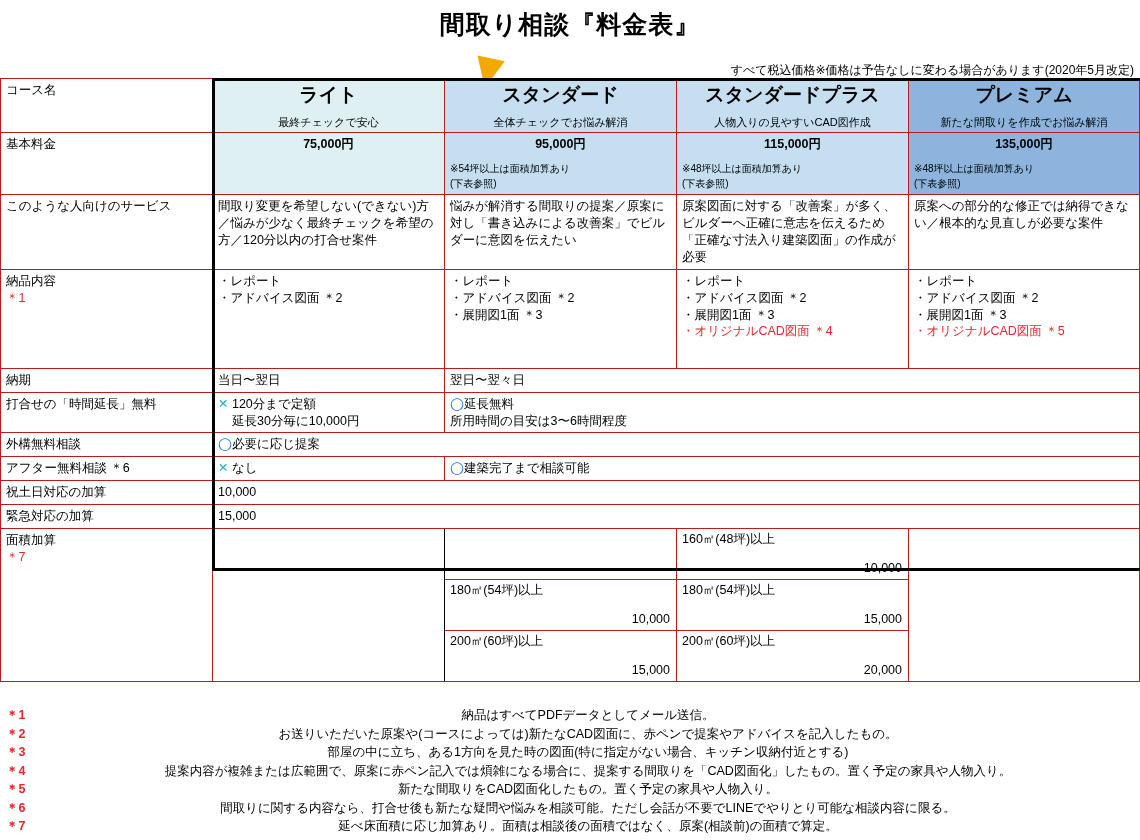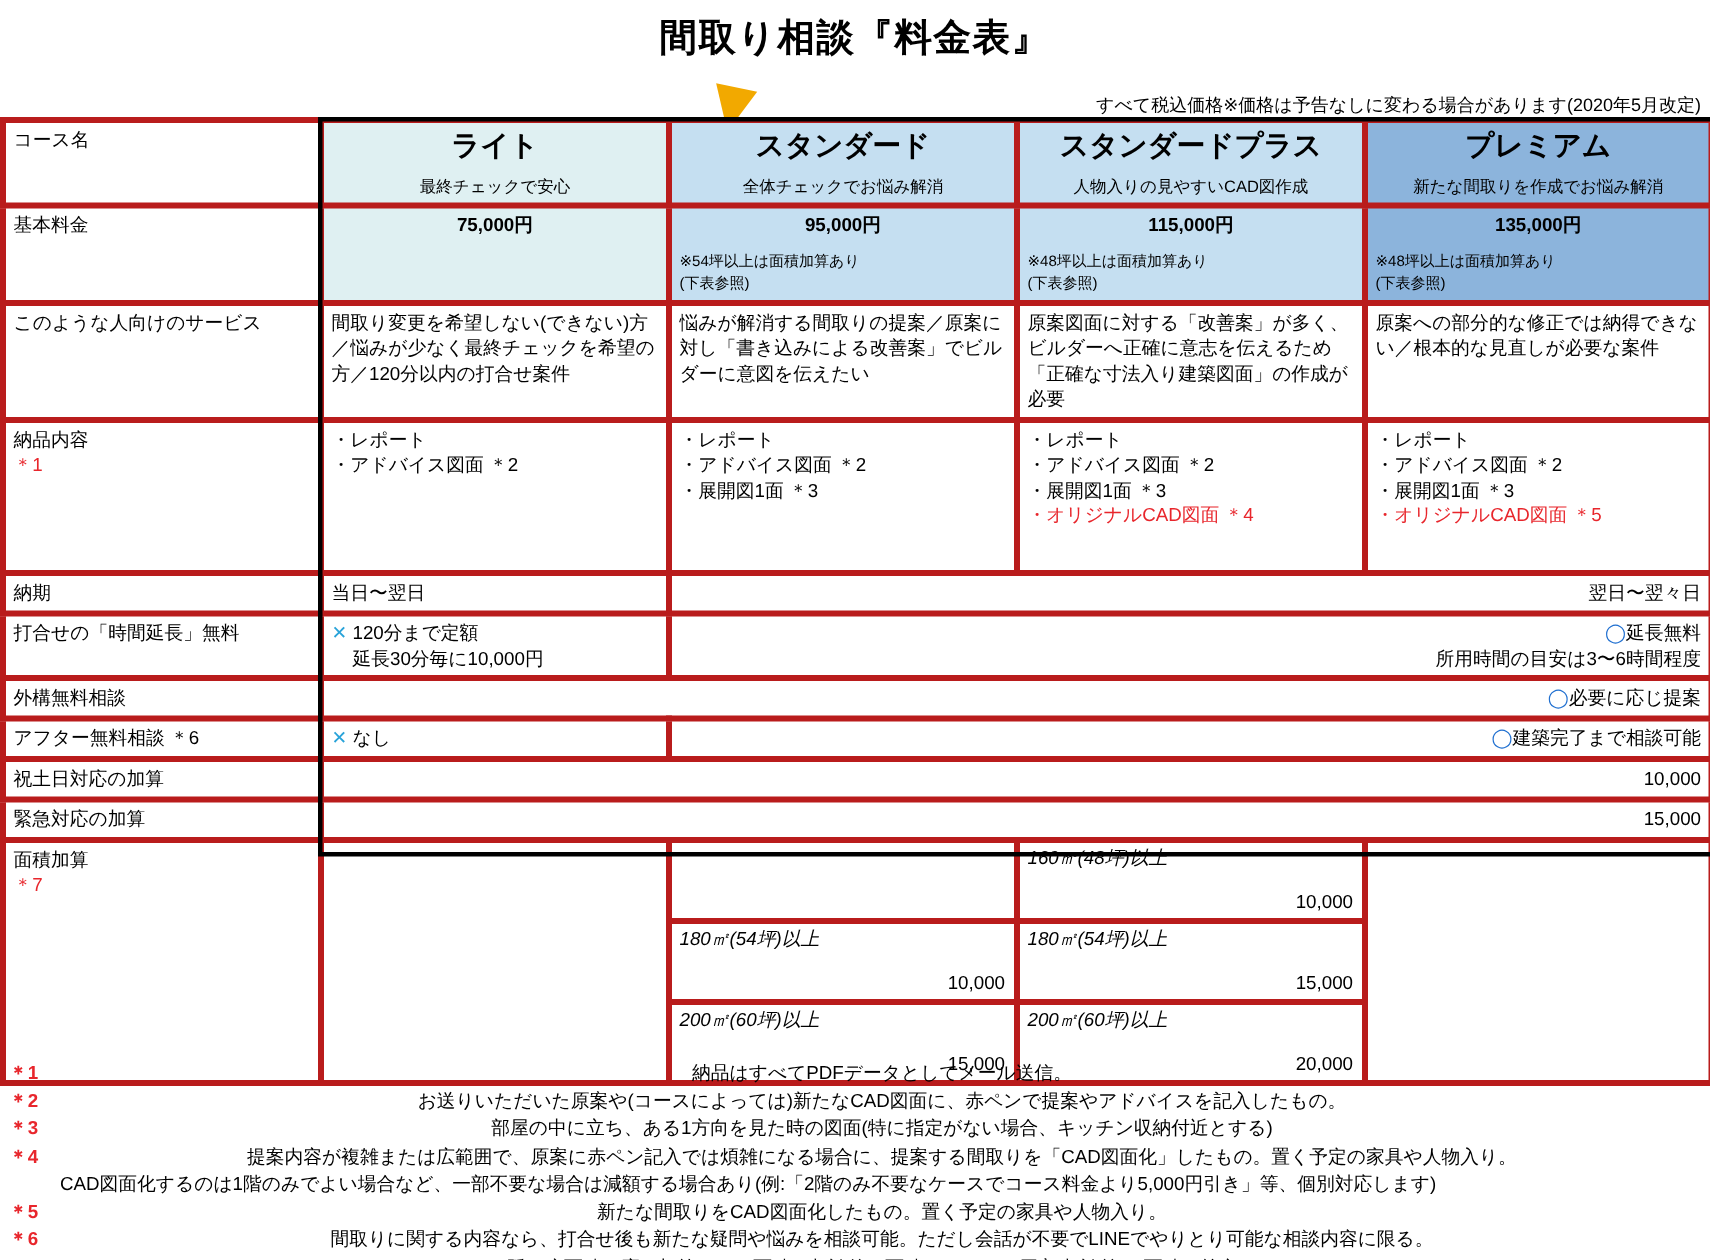--- a/index.html
+++ b/index.html
@@ -37,21 +37,21 @@
     transform:rotate(12deg);
   }
   
   table.pricing{
     position:absolute;left:0;top:78px;
     width:1139px;
     border-collapse:collapse;
     table-layout:fixed;
   }
   table.pricing td{
-    border:4px solid #b91c1c;
+    border:1px solid #b91c1c;
     vertical-align:top;
     padding:3px 5px;
     font-size:12.5px;
     line-height:1.35;
   }
   .rowhead{width:212px;font-size:12.5px;vertical-align:middle;}
   col.c1{width:212px;}
   col.c2{width:232px;}
   col.c3{width:232px;}
   col.c4{width:232px;}
@@ -61,32 +61,32 @@
   .colhead .name{font-size:19px;font-weight:bold;display:block;margin-bottom:7px;}
   .colhead .sub{font-size:11px;display:block;}
   .bg-light{background:#dff0f2;}
   .bg-std{background:#c5dff1;}
   .bg-stdp{background:#c5dff1;}
   .bg-prem{background:#8cb4dc;}
 
   .price{text-align:center;font-size:24px;font-weight:bold;padding-top:6px;}
   .price small{display:block;font-size:10px;font-weight:normal;text-align:left;margin-top:9px;line-height:1.45;}
   .mid{vertical-align:middle;}
-  .ctr{text-align:right;}
+  .ctr{text-align:left;}
   .red{color:#e8262c;}
   .mark-x{color:#29a3d9;font-weight:bold;}
   .mark-o{color:#1f6fd0;font-weight:bold;}
 
   
   .outline{
     position:absolute;left:212px;top:78px;width:925px;height:487px;
     border:3px solid #000;pointer-events:none;
   }
   .area-cell{position:relative;height:44px;}
-  .area-cell .lbl{position:absolute;left:5px;top:2px;font-style:italic;}
+  .area-cell .lbl{position:absolute;left:5px;top:2px;}
   .area-cell .val{position:absolute;right:6px;bottom:2px;}
 
   
   .notes{
     position:absolute;left:6px;top:706px;width:1130px;
     font-size:12.5px;line-height:1.48;
   }
   .notes .line{display:flex;}
   .notes .tag{width:34px;flex:none;color:#e8262c;font-weight:bold;}
   .notes .txt{flex:1;text-align:center;}
@@ -282,21 +282,20 @@
       <span class="txt">お送りいただいた原案や(コースによっては)新たなCAD図面に、赤ペンで提案やアドバイスを記入したもの。</span>
     </div>
   <div class="line">
       <span class="tag">＊3</span>
       <span class="txt">部屋の中に立ち、ある1方向を見た時の図面(特に指定がない場合、キッチン収納付近とする)</span>
     </div>
   <div class="line">
       <span class="tag">＊4</span>
       <span class="txt">提案内容が複雑または広範囲で、原案に赤ペン記入では煩雑になる場合に、提案する間取りを「CAD図面化」したもの。置く予定の家具や人物入り。</span>
     </div>
-  <div class="cont">CAD図面化するのは1階のみでよい場合など、一部不要な場合は減額する場合あり(例:「2階のみ不要なケースでコース料金より5,000円引き」等、個別対応します)</div>
   <div class="line">
       <span class="tag">＊5</span>
       <span class="txt">新たな間取りをCAD図面化したもの。置く予定の家具や人物入り。</span>
     </div>
   <div class="line">
       <span class="tag">＊6</span>
       <span class="txt">間取りに関する内容なら、打合せ後も新たな疑問や悩みを相談可能。ただし会話が不要でLINEでやりとり可能な相談内容に限る。</span>
     </div>
   <div class="line">
       <span class="tag">＊7</span>

